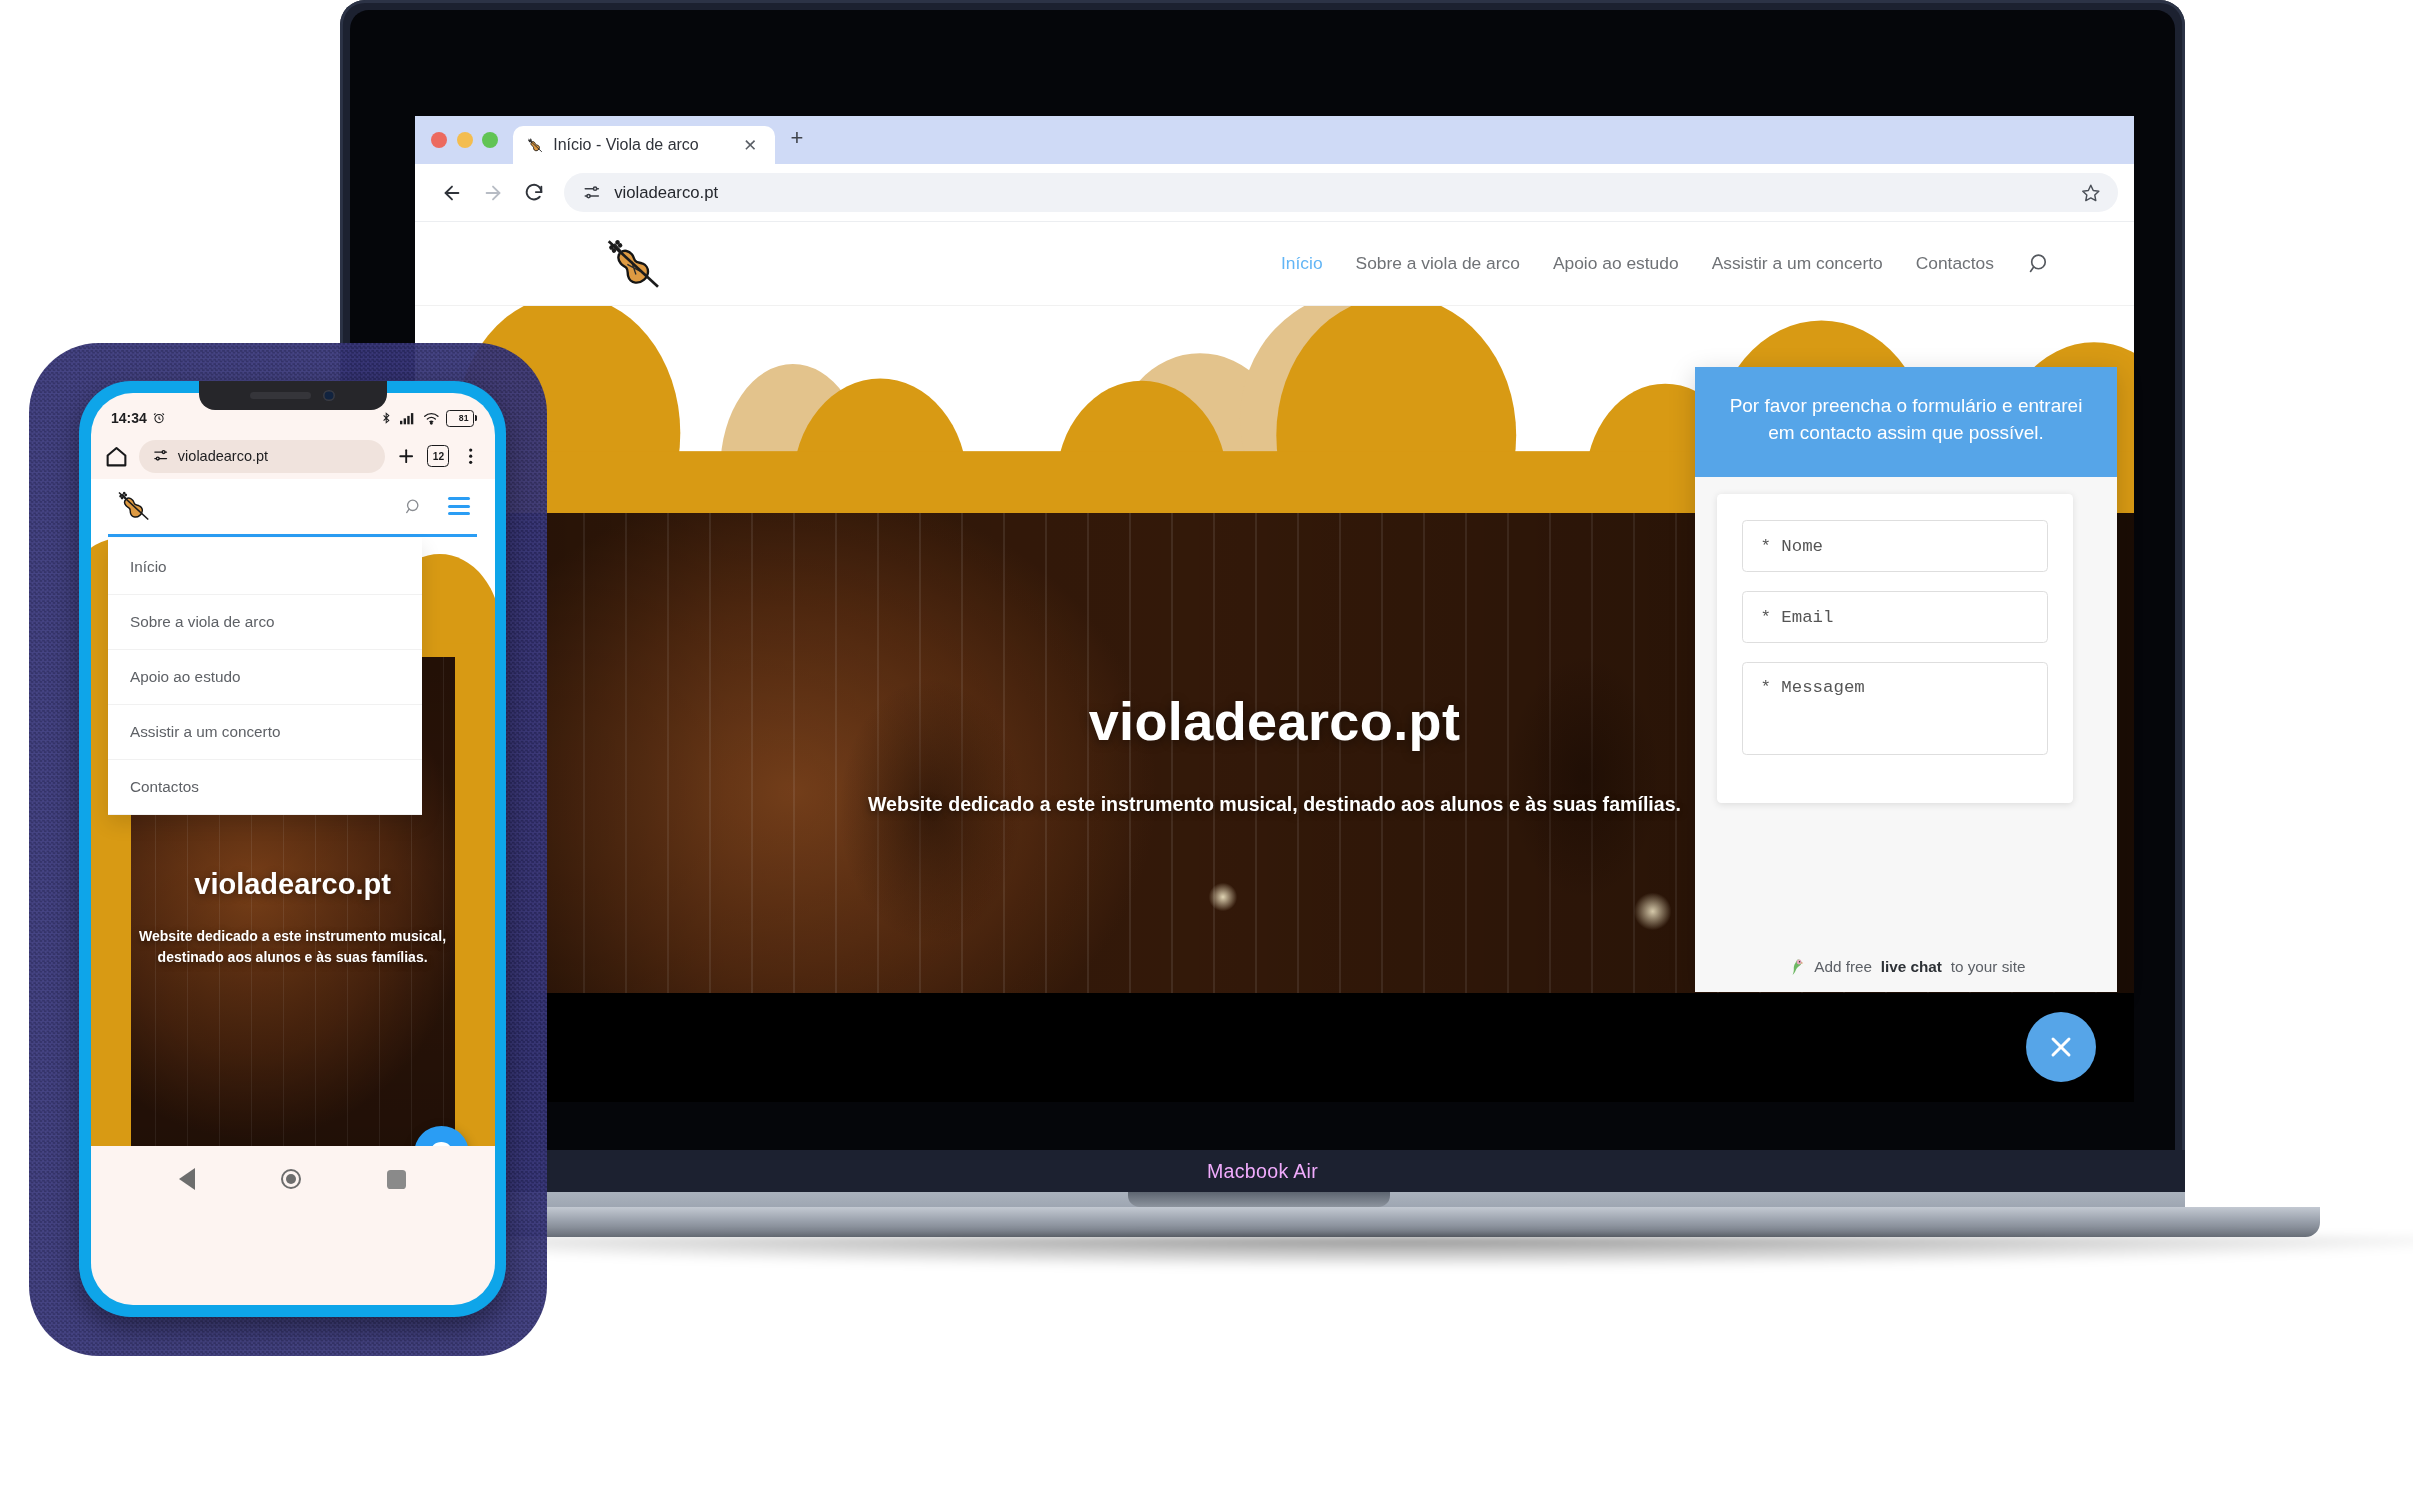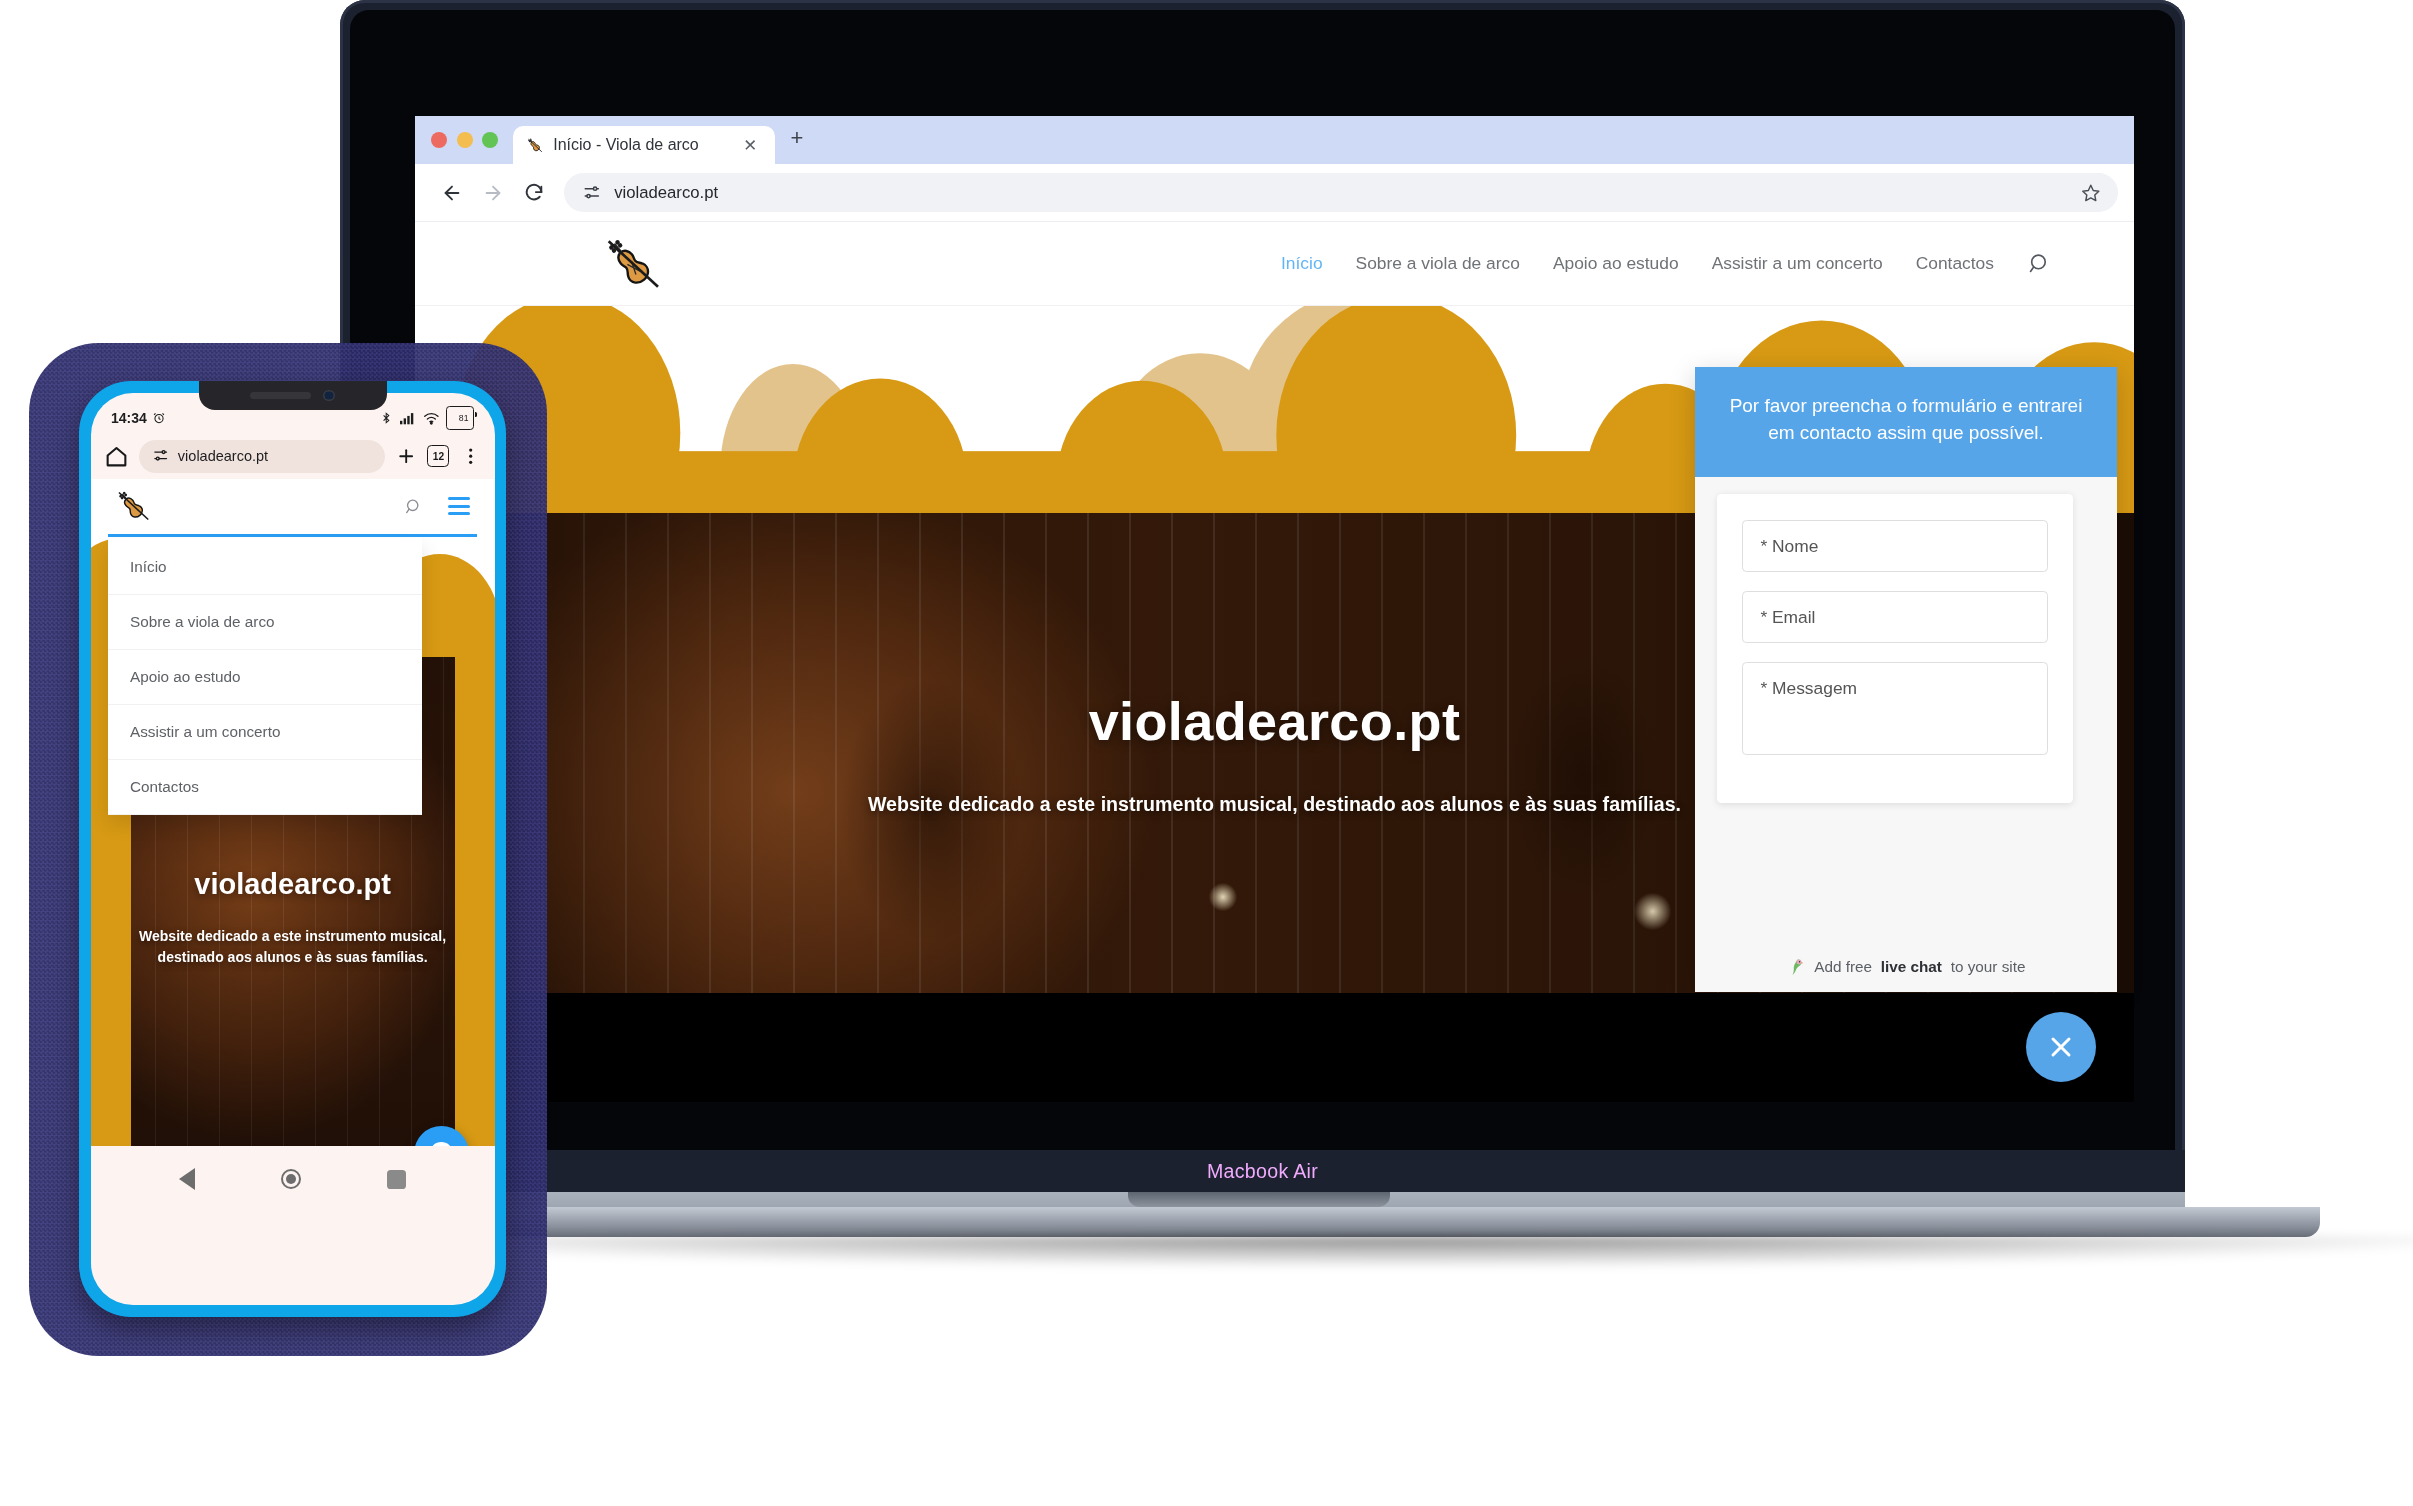--- a/index.html
+++ b/index.html
@@ -135,21 +135,21 @@
     background: #56a5e8; color: #fff; padding: 26px 26px 30.5px; text-align: center;
     font-size: 19px; line-height: 1.42;
   }
   .chat-card {
     position: absolute; left: 22px; top: 127px; width: 356px;
     background: #fff; border-radius: 4.4px; box-shadow: 0 1.5px 7.3px rgba(0,0,0,.10);
     padding: 26px 25px 29px;
   }
   .chat-field {
     border: 0.7px solid #dedede; border-radius: 4.4px; height: 52px; margin-bottom: 19px;
-    display: flex; align-items: center; padding: 0 17.4px; font-size: 17.4px; color: #555;
+    display: flex; align-items: center; padding: 0 17.4px; font-size: 17.4px; color: #555; font-family: Liberation Mono, monospace;
   }
   .chat-field.area { height: 93px; align-items: flex-start; padding-top: 14.5px; }
   .chat-submit {
     background: #56a5e8; border: none; border-radius: 4.4px; height: 55px; width: 100%;
     color: #fff; font-size: 19px; display: flex; align-items: center; justify-content: center; gap: 13px;
     font-family: "Liberation Sans", sans-serif; margin-top: 14.5px;
   }
   .chat-brand {
     position: absolute; left: 0; bottom: 16px; width: 100%;
     display: flex; align-items: center; justify-content: center; gap: 8.7px;
@@ -185,22 +185,22 @@
   }
   .notch-speaker { width: 61px; height: 6.5px; border-radius: 3.6px; background: #35353a; }
   .notch-cam { width: 11.6px; height: 11.6px; border-radius: 50%; background: #11233f; box-shadow: inset 0 0 0 1.5px #3a3a40; }
 
   .phone-statusbar {
     height: 41px; padding: 10.2px 20.4px 0; display: flex; align-items: center; font-size: 14px; color: #1d1d1f;
   }
   .sb-time { font-weight: 600; display: flex; align-items: center; gap: 5.1px;}
   .sb-right { margin-left: auto; display: flex; align-items: center; gap: 6.5px; }
   .sb-batt {
-    border: 1.5px solid #1d1d1f; border-radius: 3.6px; width: 28px; height: 24px; font-size: 8.7px;
-    display: flex; align-items: center; justify-content: center; font-weight: 400; position: relative; padding-left: 7px;
+    border: 1.5px solid #1d1d1f; border-radius: 3.6px; width: 28px; height: 17px; font-size: 8.7px;
+    display: flex; align-items: center; justify-content: center; font-weight: 700; position: relative; padding-left: 7px;
   }
   .sb-batt::after{content:"";position:absolute;right:-3.6px;top:4.4px;width:2.2px;height:5.8px;background:#1d1d1f;border-radius:0 1.5px 1.5px 0;}
 
   .phone-omnibar { height: 45px; display: flex; align-items: center; padding: 0 13px; gap: 10.2px; }
   .po-home { width: 25px; height: 25px; color: #19191b; }
   .po-url {
     flex: 1; height: 33px; background: #f0e3dd; border-radius: 16.7px; display: flex; align-items: center;
     gap: 8.7px; padding: 0 13px; font-size: 14.5px; color: #1d1d1f;
   }
   .po-ico { width: 22px; height: 22px; color: #19191b; display: flex; align-items: center; justify-content: center; }

